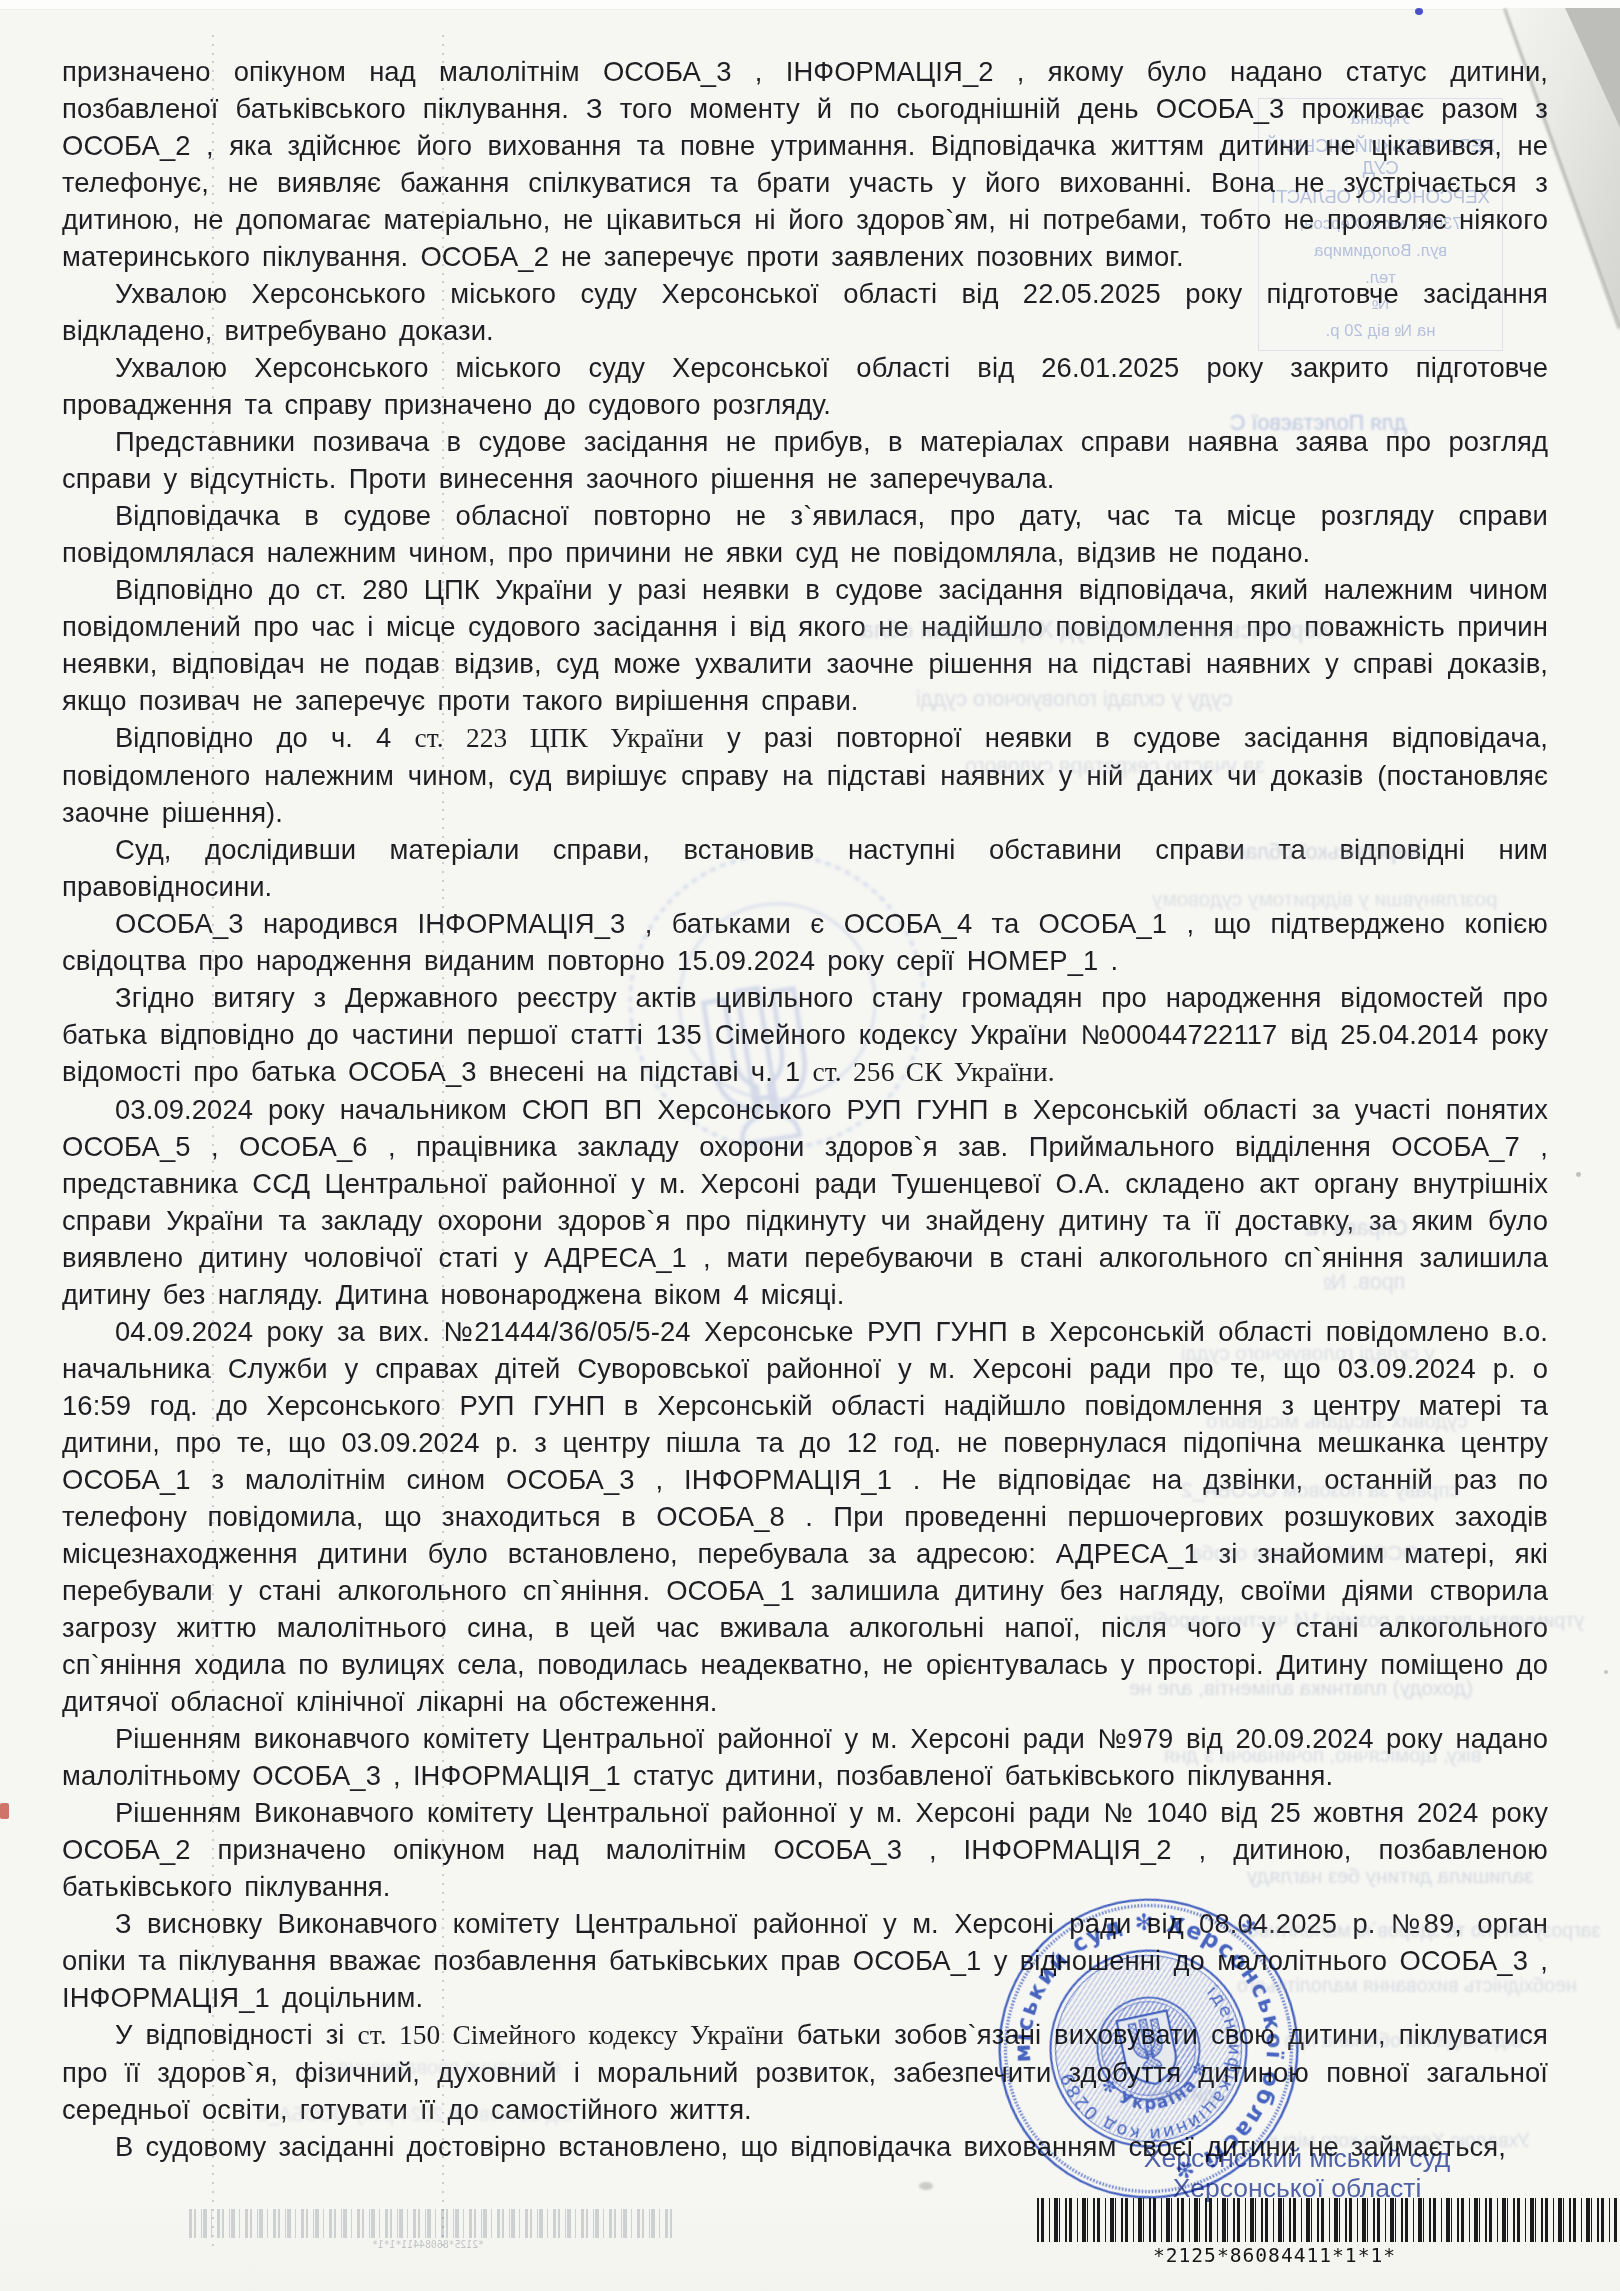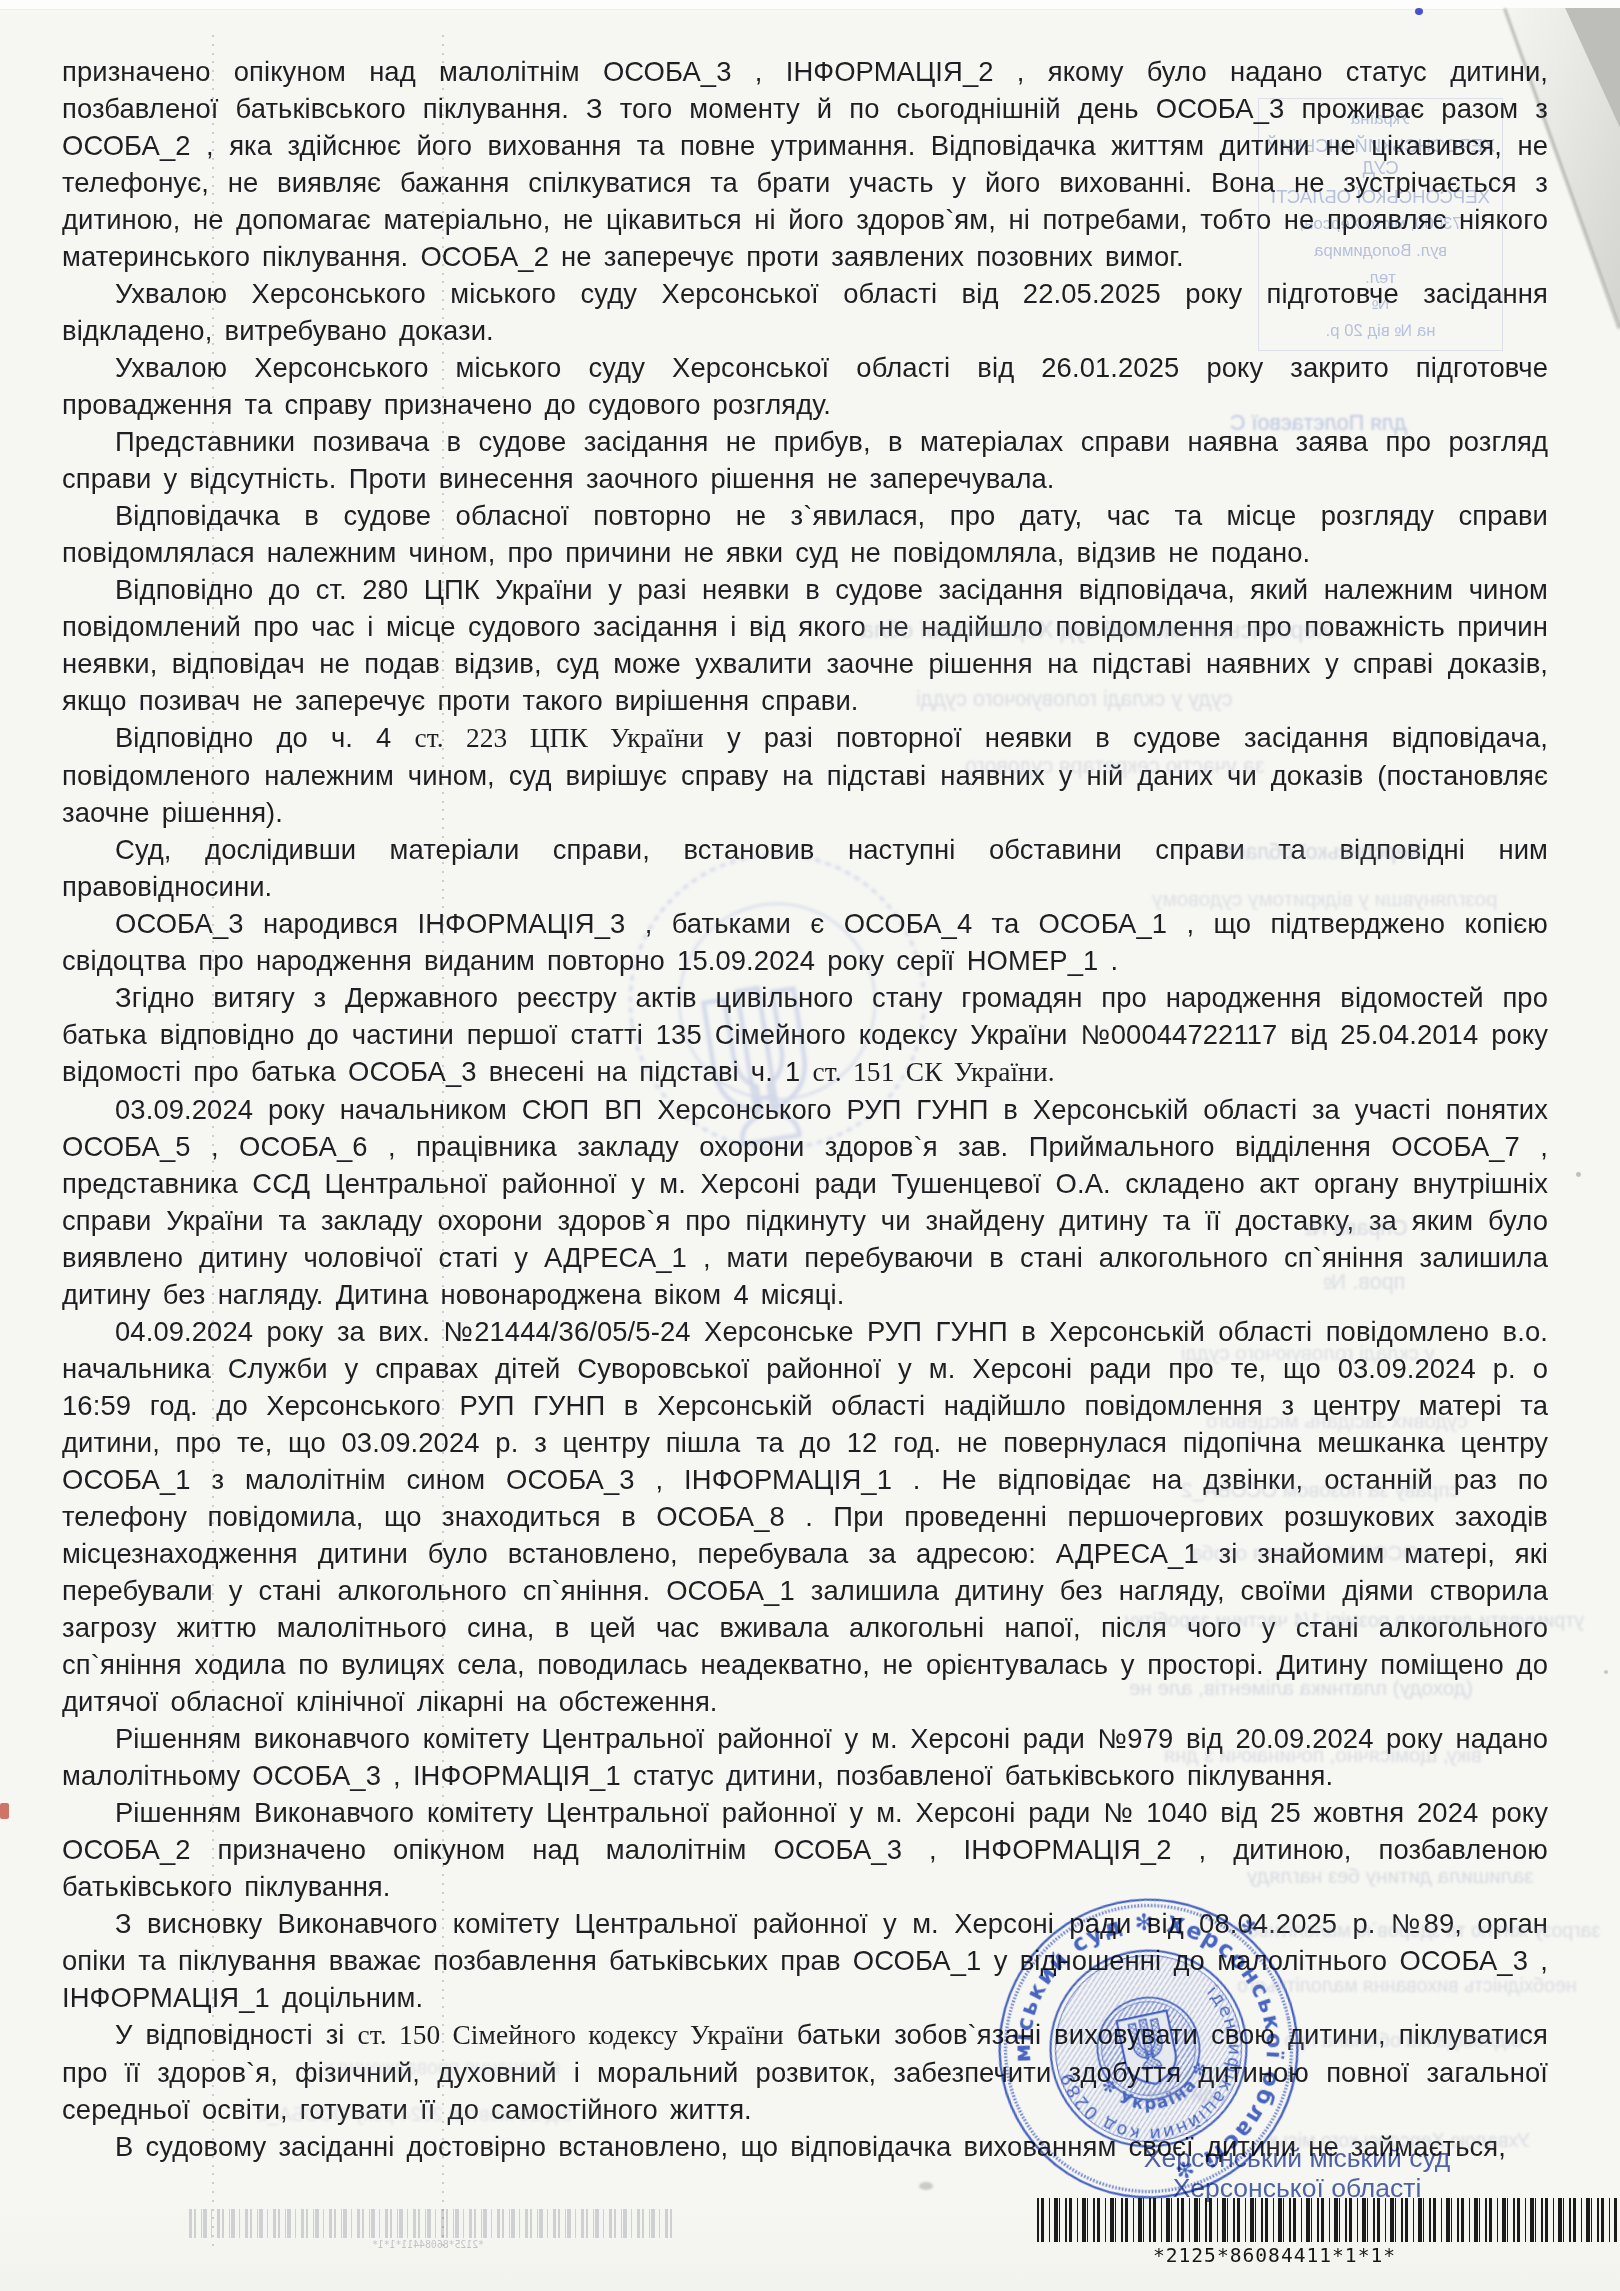--- a/index.html
+++ b/index.html
@@ -108,21 +108,21 @@
   <div id="bodytext">
       <p class="noindent"><span>призначено опікуном над малолітнім ОСОБА_3 , ІНФОРМАЦІЯ_2 , якому було надано статус дитини, позбавленої батьківського піклування. З того моменту й по сьогоднішній день ОСОБА_3 проживає разом з ОСОБА_2 , яка здійснює його виховання та повне утримання. Відповідачка життям дитини не цікавився, не телефонує, не виявляє бажання спілкуватися та брати участь у його вихованні. Вона не зустрічається з дитиною, не допомагає матеріально, не цікавиться ні його здоров`ям, ні потребами, тобто не проявляє ніякого материнського піклування. ОСОБА_2 не заперечує проти заявлених позовних вимог.</span></p>
       <p><span>Ухвалою Херсонського міського суду Херсонської області від 22.05.2025 року підготовче засідання відкладено, витребувано докази.</span></p>
       <p><span>Ухвалою Херсонського міського суду Херсонської області від 26.01.2025 року закрито підготовче провадження та справу призначено до судового розгляду.</span></p>
       <p><span>Представники позивача в судове засідання не прибув, в матеріалах справи наявна заява про розгляд справи у відсутність. Проти винесення заочного рішення не заперечувала.</span></p>
       <p><span>Відповідачка в судове обласної повторно не з`явилася, про дату, час та місце розгляду справи повідомлялася належним чином, про причини не явки суд не повідомляла, відзив не подано.</span></p>
       <p><span>Відповідно до ст. 280 ЦПК України у разі неявки в судове засідання відповідача, який належним чином повідомлений про час і місце судового засідання і від якого не надійшло повідомлення про поважність причин неявки, відповідач не подав відзив, суд може ухвалити заочне рішення на підставі наявних у справі доказів, якщо позивач не заперечує проти такого вирішення справи.</span></p>
       <p><span>Відповідно до ч. 4 </span><span class="serif">ст. 223 ЦПК України</span><span> у разі повторної неявки в судове засідання відповідача, повідомленого належним чином, суд вирішує справу на підставі наявних у ній даних чи доказів (постановляє заочне рішення).</span></p>
       <p><span>Суд, дослідивши матеріали справи, встановив наступні обставини справи та відповідні ним правовідносини.</span></p>
       <p><span>ОСОБА_3 народився ІНФОРМАЦІЯ_3 , батьками є ОСОБА_4 та ОСОБА_1 , що підтверджено копією свідоцтва про народження виданим повторно 15.09.2024 року серії НОМЕР_1 .</span></p>
-      <p><span>Згідно витягу з Державного реєстру актів цивільного стану громадян про народження відомостей про батька відповідно до частини першої статті 135 Сімейного кодексу України №00044722117 від 25.04.2014 року відомості про батька ОСОБА_3 внесені на підставі ч. 1 </span><span class="serif">ст. 151 СК України.</span></p>
+      <p><span>Згідно витягу з Державного реєстру актів цивільного стану громадян про народження відомостей про батька відповідно до частини першої статті 135 Сімейного кодексу України №00044722117 від 25.04.2014 року відомості про батька ОСОБА_3 внесені на підставі ч. 1 </span><span class="serif">ст. 256 СК України.</span></p>
       <p><span>03.09.2024 року начальником СЮП ВП Херсонського РУП ГУНП в Херсонській області за участі понятих ОСОБА_5 , ОСОБА_6 , працівника закладу охорони здоров`я зав. Приймального відділення ОСОБА_7 , представника ССД Центральної районної у м. Херсоні ради Тушенцевої О.А. складено акт органу внутрішніх справи України та закладу охорони здоров`я про підкинуту чи знайдену дитину та її доставку, за яким було виявлено дитину чоловічої статі у АДРЕСА_1 , мати перебуваючи в стані алкогольного сп`яніння залишила дитину без нагляду. Дитина новонароджена віком 4 місяці.</span></p>
       <p><span>04.09.2024 року за вих. №21444/36/05/5-24 Херсонське РУП ГУНП в Херсонській області повідомлено в.о. начальника Служби у справах дітей Суворовської районної у м. Херсоні ради про те, що 03.09.2024 р. о 16:59 год. до Херсонського РУП ГУНП в Херсонській області надійшло повідомлення з центру матері та дитини, про те, що 03.09.2024 р. з центру пішла та до 12 год. не повернулася підопічна мешканка центру ОСОБА_1 з малолітнім сином ОСОБА_3 , ІНФОРМАЦІЯ_1 . Не відповідає на дзвінки, останній раз по телефону повідомила, що знаходиться в ОСОБА_8 . При проведенні першочергових розшукових заходів місцезнаходження дитини було встановлено, перебувала за адресою: АДРЕСА_1 зі знайомим матері, які перебували у стані алкогольного сп`яніння. ОСОБА_1 залишила дитину без нагляду, своїми діями створила загрозу життю малолітнього сина, в цей час вживала алкогольні напої, після чого у стані алкогольного сп`яніння ходила по вулицях села, поводилась неадекватно, не орієнтувалась у просторі. Дитину поміщено до дитячої обласної клінічної лікарні на обстеження.</span></p>
       <p><span>Рішенням виконавчого комітету Центральної районної у м. Херсоні ради №979 від 20.09.2024 року надано малолітньому ОСОБА_3 , ІНФОРМАЦІЯ_1 статус дитини, позбавленої батьківського піклування.</span></p>
       <p><span>Рішенням Виконавчого комітету Центральної районної у м. Херсоні ради № 1040 від 25 жовтня 2024 року ОСОБА_2 призначено опікуном над малолітнім ОСОБА_3 , ІНФОРМАЦІЯ_2 , дитиною, позбавленою батьківського піклування.</span></p>
       <p><span>З висновку Виконавчого комітету Центральної районної у м. Херсоні ради від 08.04.2025 р. №89, орган опіки та піклування вважає позбавлення батьківських прав ОСОБА_1 у відношенні до малолітнього ОСОБА_3 , ІНФОРМАЦІЯ_1 доцільним.</span></p>
       <p><span>У відповідності зі </span><span class="serif">ст. 150 Сімейного кодексу України</span><span> батьки зобов`язані виховувати свою дитини, піклуватися про її здоров`я, фізичний, духовний і моральний розвиток, забезпечити здобуття дитиною повної загальної середньої освіти, готувати її до самостійного життя.</span></p>
       <p><span>В судовому засіданні достовірно встановлено, що відповідачка вихованням своєї дитини не займається,</span></p>
     </div>
 
   <svg id="stamp" width="333" height="333" viewBox="-170 -170 340 340">

